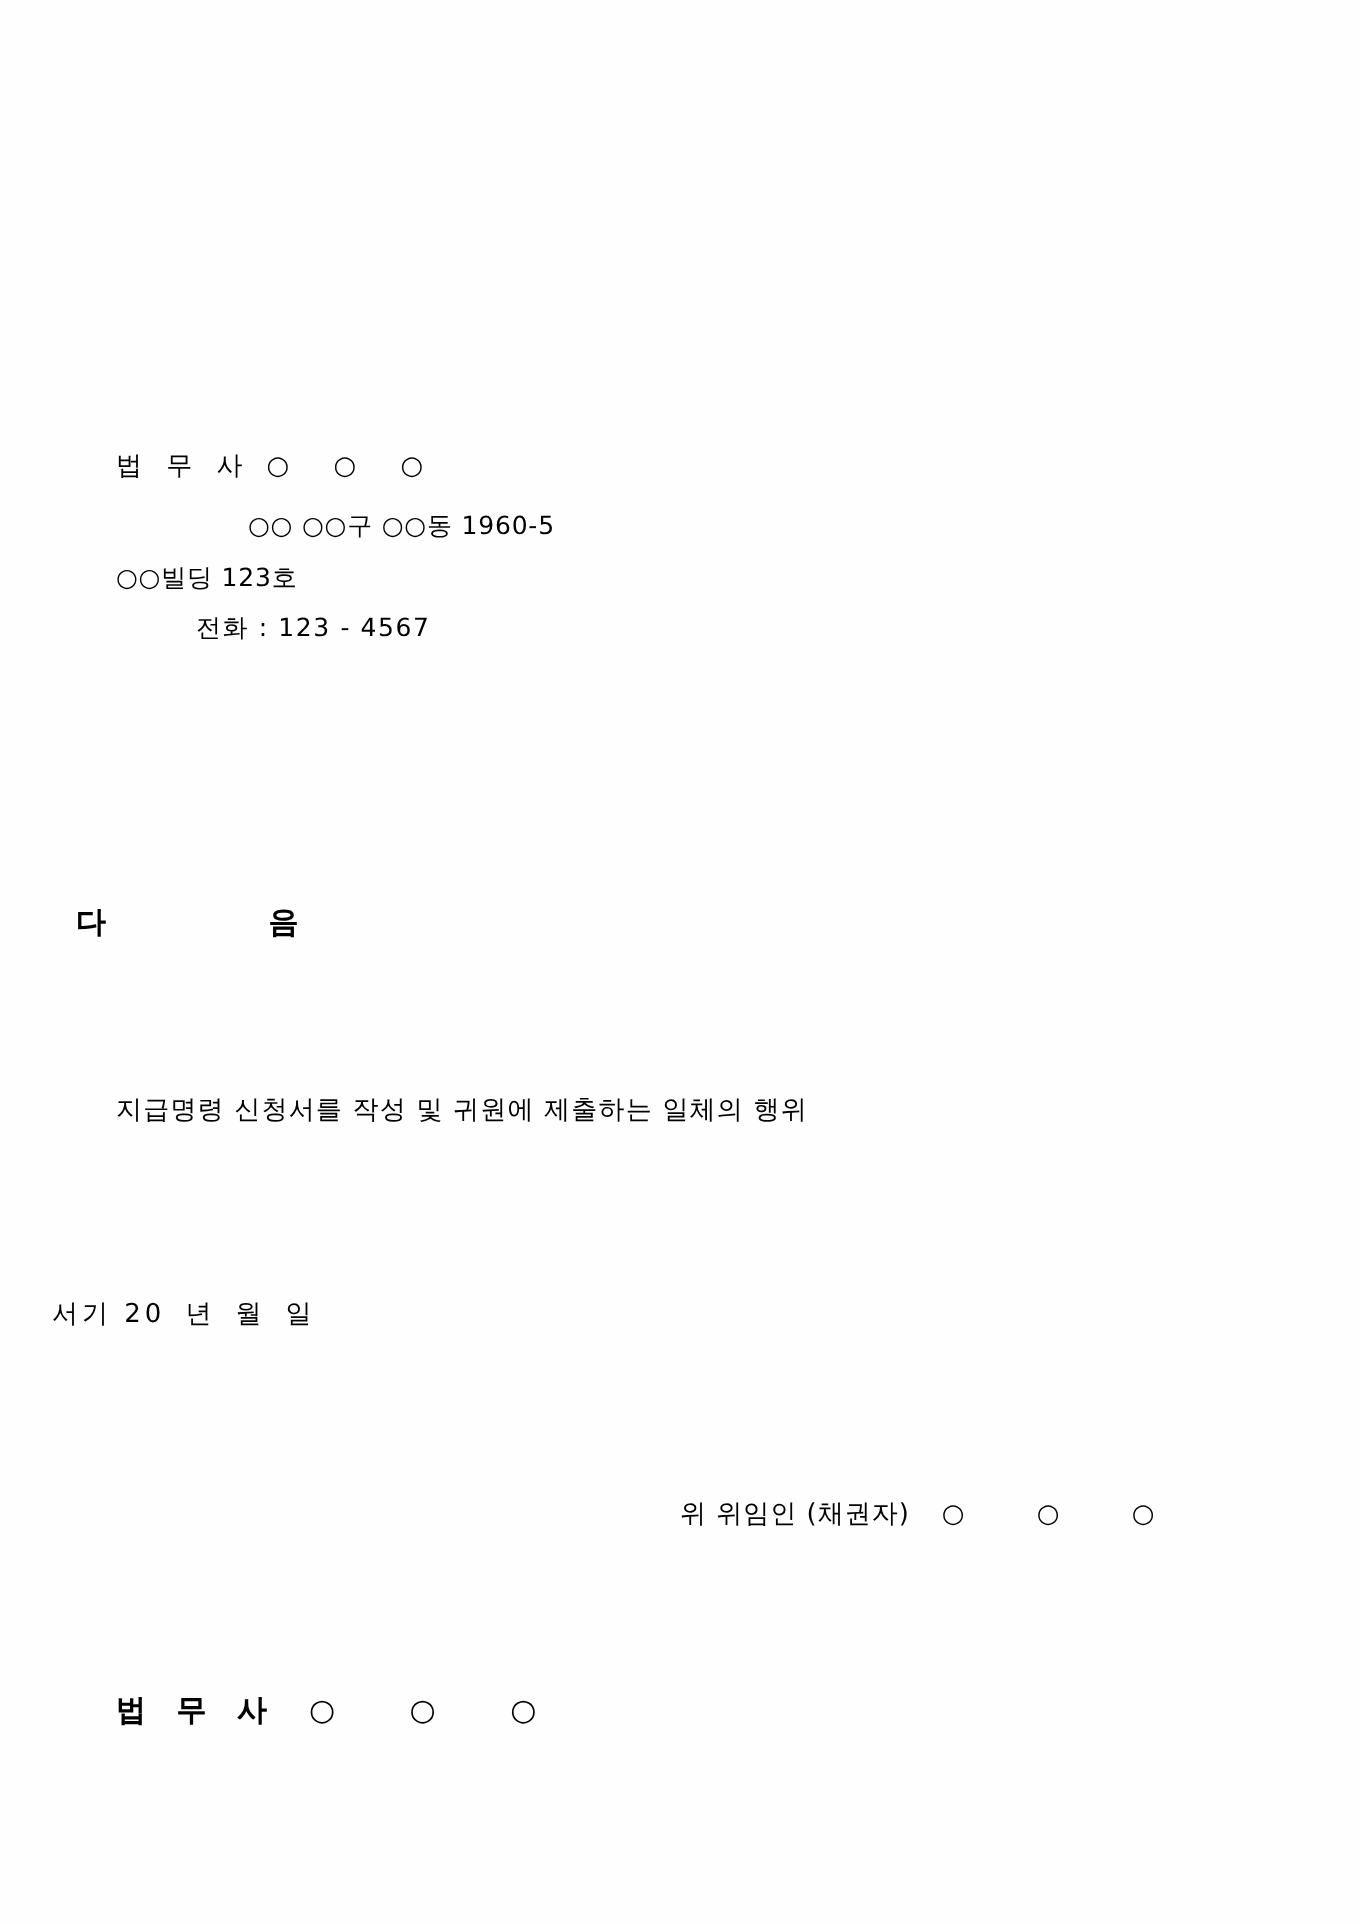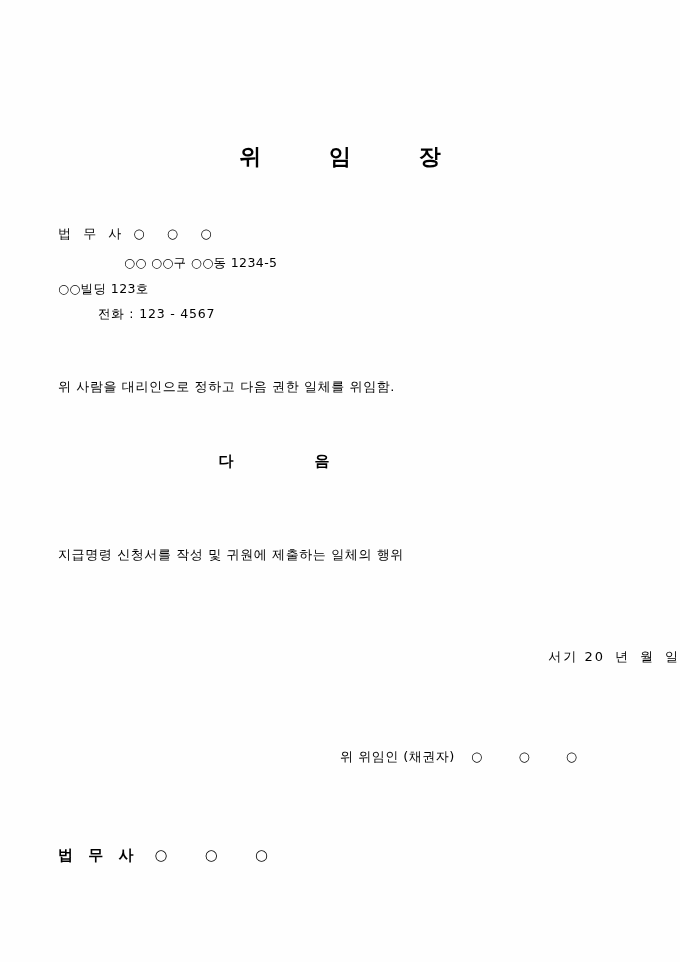--- a/index.html
+++ b/index.html
@@ -69,40 +69,40 @@
     top: 378px;
     left: 58px;
     font-size: 13px;
     letter-spacing: 0.6px;
   }
   .section-heading {
     position: absolute;
     top: 452px;
     left: 0;
     width: 548px;
-    text-align: center;
+    text-align: left;
     font-size: 15px;
     font-weight: bold;
     letter-spacing: 38px;
     text-indent: 38px;
     font-family: "DejaVu Serif", "Liberation Serif", serif;
   }
   .scope {
     position: absolute;
     top: 546px;
     left: 58px;
     font-size: 13px;
     letter-spacing: 0.6px;
   }
   .date-line {
     position: absolute;
     top: 648px;
     left: 0;
     width: 680px;
-    text-align: right;
+    text-align: left;
     font-size: 13px;
     letter-spacing: 2px;
     padding-left: 26px;
     box-sizing: border-box;
   }
   .date-line .sp {
     display: inline-block;
     width: 10px;
   }
   .delegator-line {
@@ -129,30 +129,28 @@
   .signer .nm {
     margin-left: 16px;
     letter-spacing: 16px;
   }
 </style>
 </head>
 <body>
 
 <div class="page">
 
-  <div class="doc-title">위        임        장</div>
 
   <div class="agent-block">
     <div class="agent-name"><span>법 무 사</span><span class="nm">○  ○  ○</span></div>
-    <div class="agent-addr">○○ ○○구 ○○동 1234-5</div>
+    <div class="agent-addr">○○ ○○구 ○○동 1960-5</div>
     <div class="agent-addr2">○○빌딩 123호</div>
     <div class="agent-tel">전화 : 123 - 4567</div>
   </div>
 
-  <div class="statement">위 사람을 대리인으로 정하고 다음 권한 일체를 위임함.</div>
 
   <div class="section-heading">다            음</div>
 
   <div class="scope">지급명령 신청서를 작성 및 귀원에 제출하는 일체의 행위</div>
 
   <div class="date-line"><span>서기 20</span><span class="sp"></span><span>년</span><span class="sp"></span><span>월</span><span class="sp"></span><span>일</span></div>
 
   <div class="delegator-line"><span>위 위임인 (채권자)</span><span class="circles">○   ○   ○</span></div>
 
   <div class="signer"><span>법 무 사</span><span class="nm">○  ○  ○</span></div>

